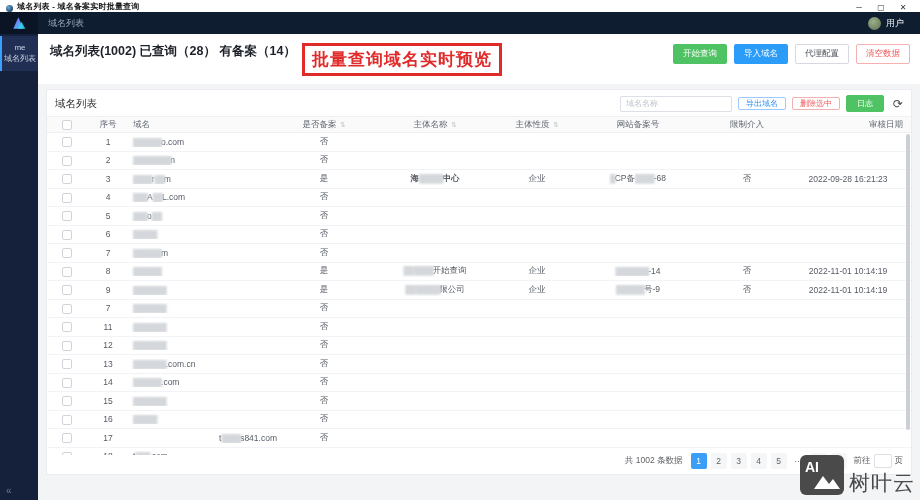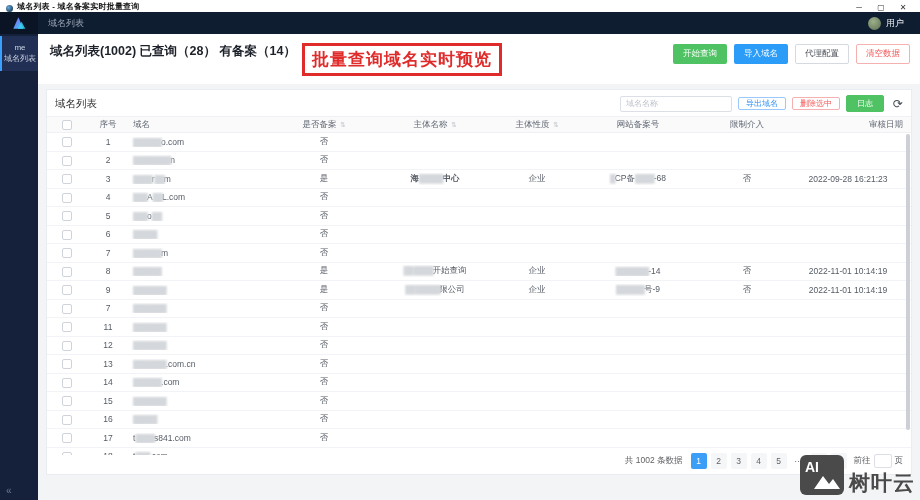--- a/index.html
+++ b/index.html
@@ -73,21 +73,21 @@
   .pager { position:absolute; right:8px; bottom:5px; display:flex; align-items:center; gap:4px; font-size:8.5px; color:#606266; }
   .total { margin-right:4px; }
   .page { min-width:16px; height:16px; line-height:16px; text-align:center; border-radius:2px; background:#f5f6f8; color:#606266; padding:0 2px; cursor:pointer; }
   .page.active { background:#3b9ef7; color:#fff; }
   .page.ellipsis { background:transparent; }
   .jump { display:flex; align-items:center; gap:3px; margin-left:3px; }
   .jump input { width:18px; height:14px; border:1px solid #dcdfe6; border-radius:2px; font-size:8px; text-align:center; }
 
   
   .watermark { position:absolute; right:5px; bottom:3px; display:flex; align-items:center; gap:5px; z-index:10; }
-  .wm-text { font-size:21px; font-weight:bold; color:#4a4a4a; letter-spacing:1px;margin-top:16px; }
+  .wm-text { font-size:21px; font-weight:normal; color:#4a4a4a; letter-spacing:1px;margin-top:16px; }
 </style>
 </head>
 <body>
 
 <div id="app">
 
   <div class="titlebar">
     <span class="appicon"></span>
     <span class="apptitle">域名列表 - 域名备案实时批量查询</span>
     <span class="wc">─</span>
@@ -335,21 +335,21 @@
                 <div class="td c-beian" style="width: 94px;">否</div>
                 <div class="td c-owner" style="width: 128px;"></div>
                 <div class="td c-nature" style="width: 76px;"></div>
                 <div class="td c-icp" style="width: 126px;"></div>
                 <div class="td c-restrict" style="width: 92px;"></div>
                 <div class="td c-date" style="width: 110px;"></div>
               </div>
               <div class="tr">
                 <div class="td c-check" style="width: 40px;"><span class="cb"></span></div>
                 <div class="td c-no" style="width: 42px;">17</div>
-                <div class="td c-domain" style="width: 148px;"><span>t</span><span class="mask">████</span><span>s841.com</span></div>
+                <div class="td c-domain" style="width: 148px; text-align: right;"><span>t</span><span class="mask">████</span><span>s841.com</span></div>
                 <div class="td c-beian" style="width: 94px;">否</div>
                 <div class="td c-owner" style="width: 128px;"></div>
                 <div class="td c-nature" style="width: 76px;"></div>
                 <div class="td c-icp" style="width: 126px;"></div>
                 <div class="td c-restrict" style="width: 92px;"></div>
                 <div class="td c-date" style="width: 110px;"></div>
               </div>
               <div class="tr">
                 <div class="td c-check" style="width: 40px;"><span class="cb"></span></div>
                 <div class="td c-no" style="width: 42px;">18</div>

